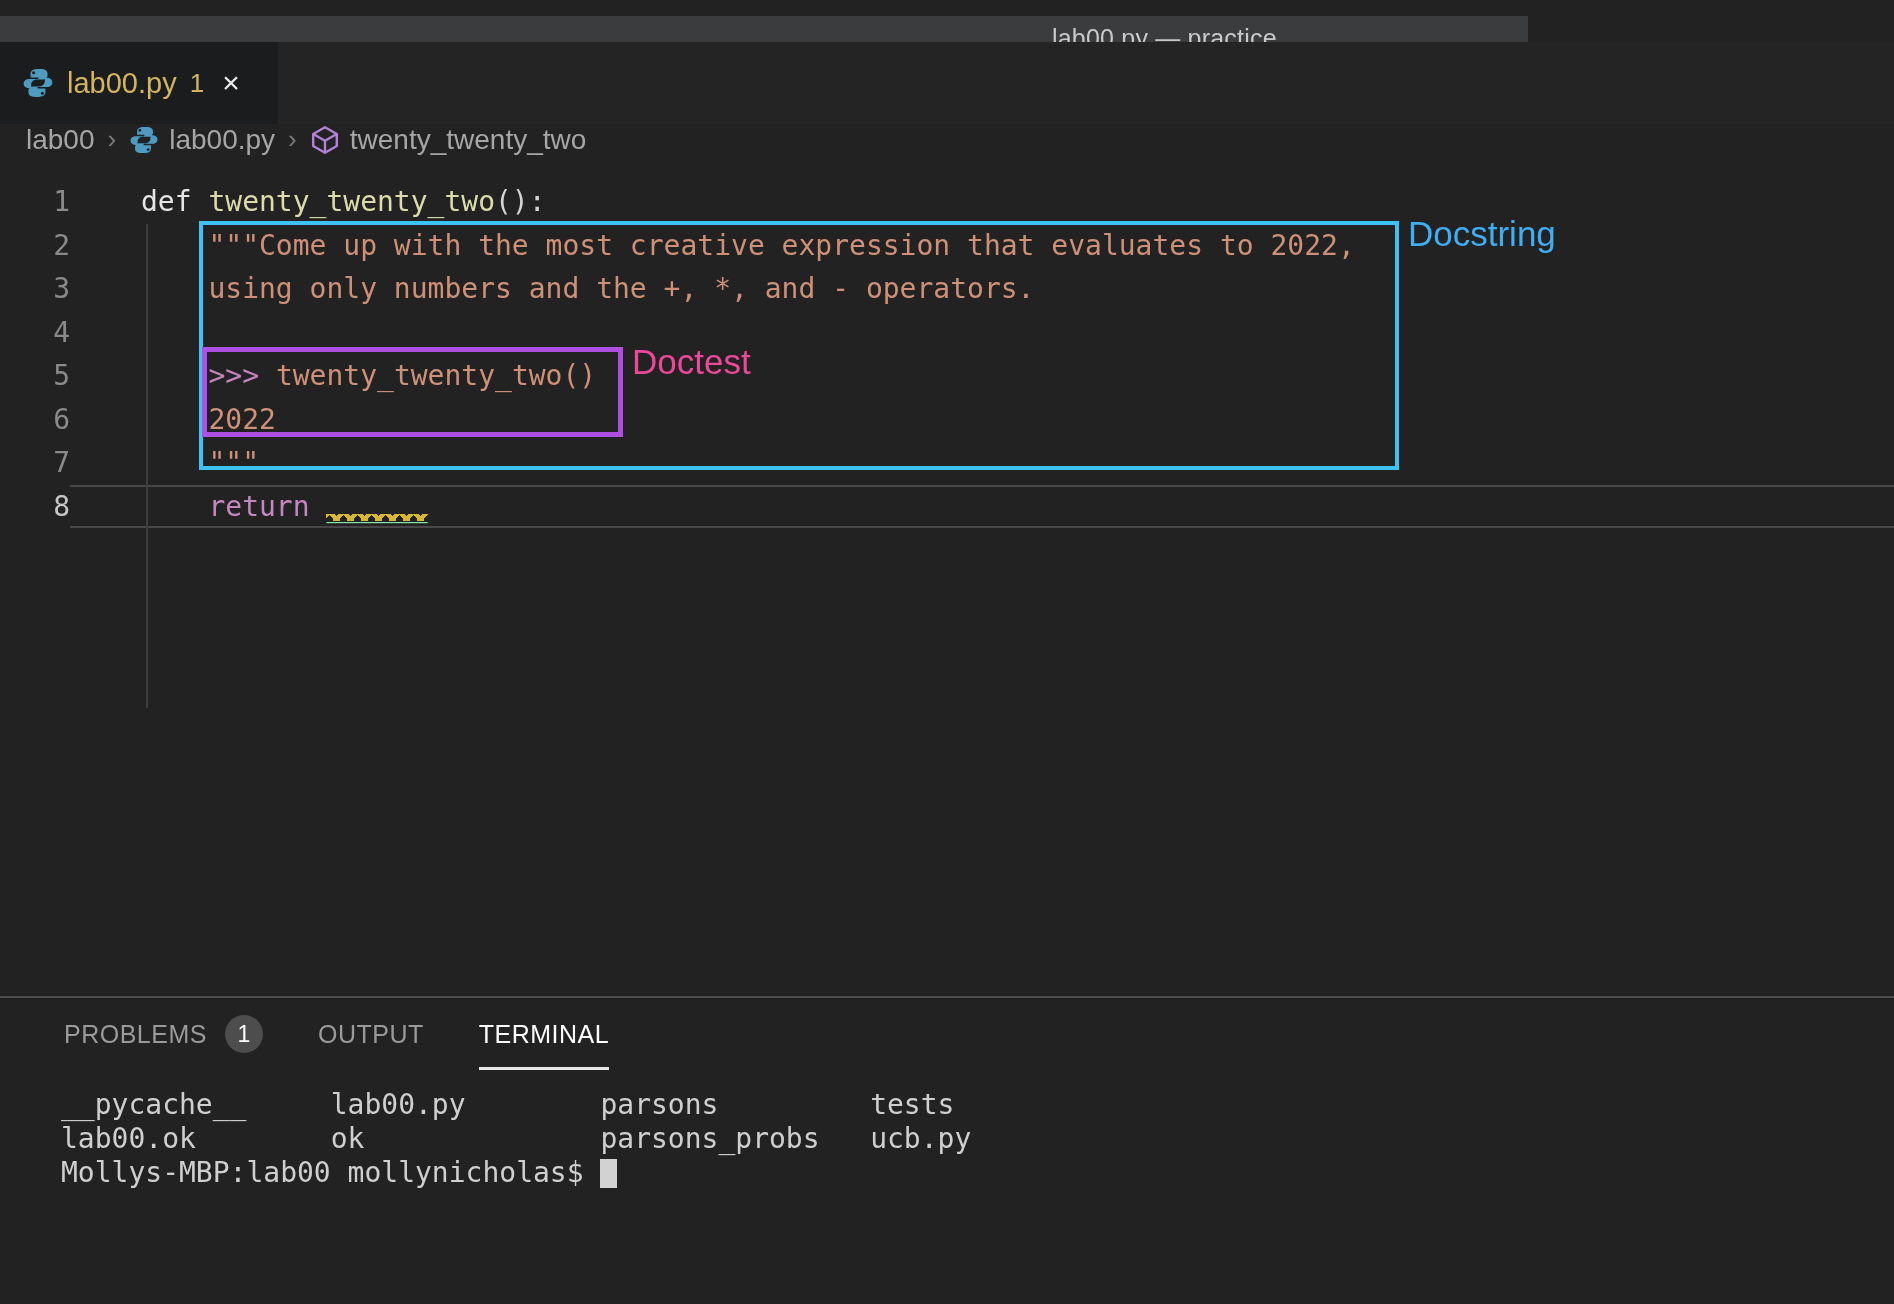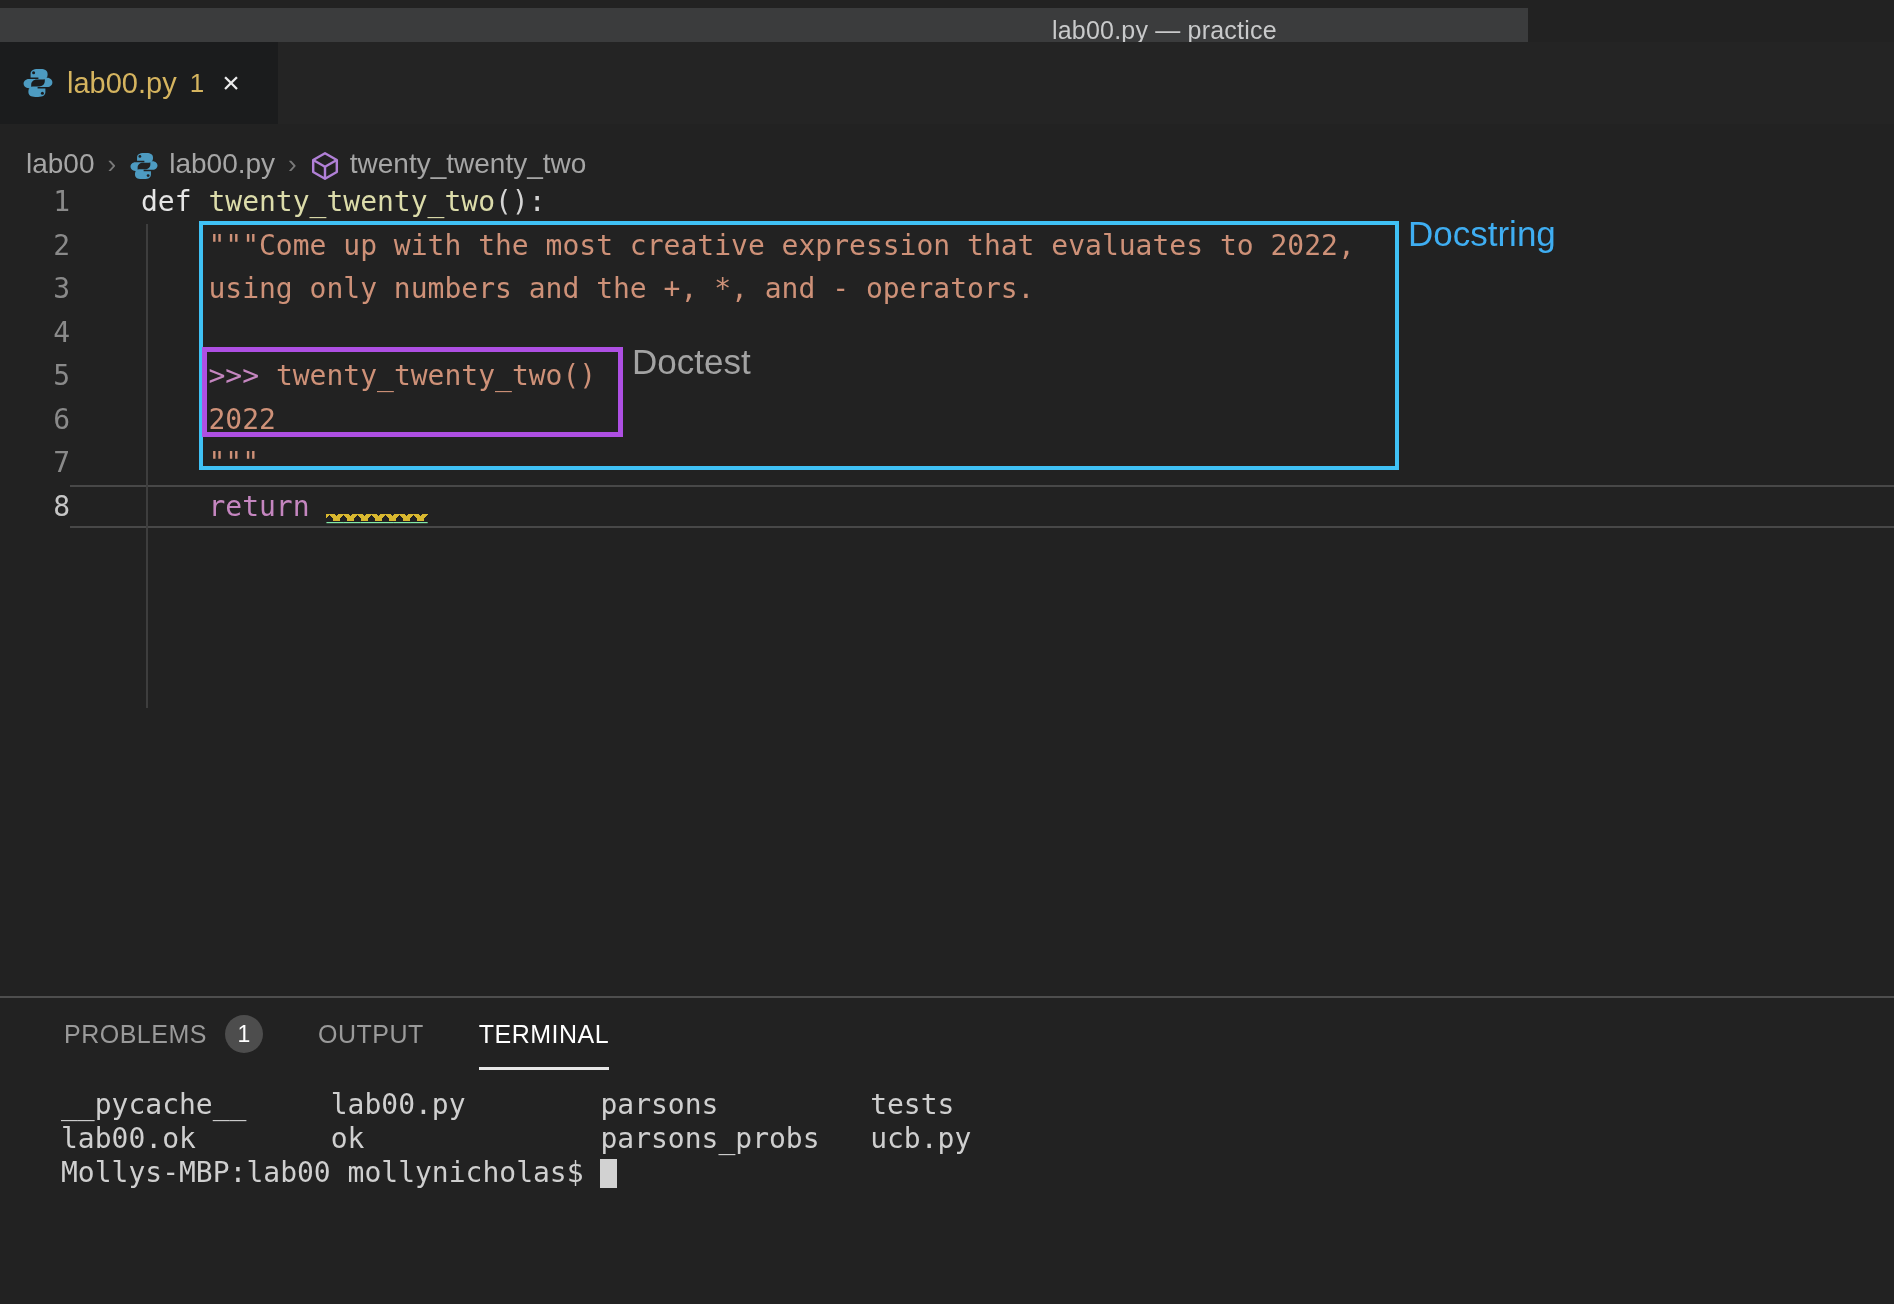--- a/index.html
+++ b/index.html
@@ -1,35 +1,35 @@
 <!DOCTYPE html>
 <html><head>
 <meta charset="utf-8">
 <style>
   html,body{margin:0;padding:0;background:#222222;}
   body{width:1894px;height:1304px;position:relative;overflow:hidden;
        font-family:"Liberation Sans",sans-serif;-webkit-font-smoothing:antialiased;}
 
   
-  .titlebar{position:absolute;left:0;top:8px;width:1528px;height:42px;background:#3B3C3D;}
+  .titlebar{position:absolute;left:0;top:16px;width:1528px;height:42px;background:#3B3C3D;}
   .titlebar .title{position:absolute;left:1052px;top:8px;font-size:25px;color:#C9CACB;
                    letter-spacing:.2px;white-space:nowrap;}
 
   
   .tabstrip{position:absolute;left:0;top:42px;width:1894px;height:82px;background:#242424;}
   .tab{position:absolute;left:0;top:0;width:278px;height:82px;background:#1B1C1D;
        display:flex;align-items:center;}
   .tab .pyicon{width:32px;height:32px;margin-left:22px;flex:0 0 auto;}
   .tab .tab-label{margin-left:13px;font-size:29px;color:#D5B45F;}
   .tab .tab-badge{margin-left:13px;font-size:26px;color:#D5B45F;}
   .tab .tab-close{margin-left:18px;font-size:30px;color:#EDEDED;line-height:1;}
 
   
   .breadcrumb{position:absolute;left:0;top:124px;width:1894px;height:56px;background:#222222;
-              display:flex;align-items:flex-end;font-size:28px;color:#A6A6A6;}
+              display:flex;align-items:flex-start;font-size:28px;color:#A6A6A6;}
   .breadcrumb .crumb{white-space:nowrap;}
   .breadcrumb .chev{color:#7A7A7A;font-size:26px;margin:0 13px;}
   .breadcrumb .bc-first{margin-left:26px;}
   .breadcrumb .bicon{width:30px;height:30px;margin-right:10px;position:relative;top:1px;}
 
   
   .editor{position:absolute;left:0;top:180px;width:1894px;height:817px;background:#222222;}
   .code-row{display:flex;height:43.5px;line-height:43.5px;
             font-family:"DejaVu Sans Mono",monospace;font-size:28px;white-space:pre;}
   .lineno{flex:0 0 70px;text-align:right;color:#8A8A8A;}
@@ -48,21 +48,21 @@
         linear-gradient(-45deg, transparent 46%, #D9B82F 46% 72%, transparent 72%);
       background-size:14px 7px;background-position:0 0,7px 0;background-repeat:repeat-x;}
   .indent-guide{position:absolute;left:146px;top:44px;width:2px;height:484px;background:#3E3E3E;}
 
   
   .ann-box{position:absolute;box-sizing:border-box;}
   .docstring-box{left:199px;top:41px;width:1200px;height:249px;border:4px solid #3FC1F5;}
   .doctest-box{left:202px;top:167px;width:421px;height:90px;border:5px solid #AE4FE3;}
   .ann-label{position:absolute;font-size:35px;font-family:"Liberation Sans",sans-serif;white-space:nowrap;}
   .docstring-label{left:1408px;top:34px;color:#3FAEF2;}
-  .doctest-label{left:632px;top:162px;color:#a3a3a3;}
+  .doctest-label{left:632px;top:162px;color:#ec4899;}
 
   
   .separator{position:absolute;left:0;top:996px;width:1894px;height:2px;background:#4E4E4E;}
   .panel{position:absolute;left:0;top:998px;width:1894px;height:306px;background:#222222;margin-left:28px;}
   .panel-tabs{display:flex;align-items:center;height:72px;padding-left:36px;gap:55px;}
   .panel-tab{display:flex;align-items:center;font-size:25px;letter-spacing:.5px;color:#9A9A9A;
              height:72px;box-sizing:border-box;}
   .panel-tab.active{color:#FFFFFF;border-bottom:3px solid #E7E7E7;padding-top:3px;}
   .ptab-badge{margin-left:18px;width:38px;height:38px;border-radius:50%;background:#4D4D4D;
               color:#FFFFFF;font-size:23px;display:flex;align-items:center;justify-content:center;

